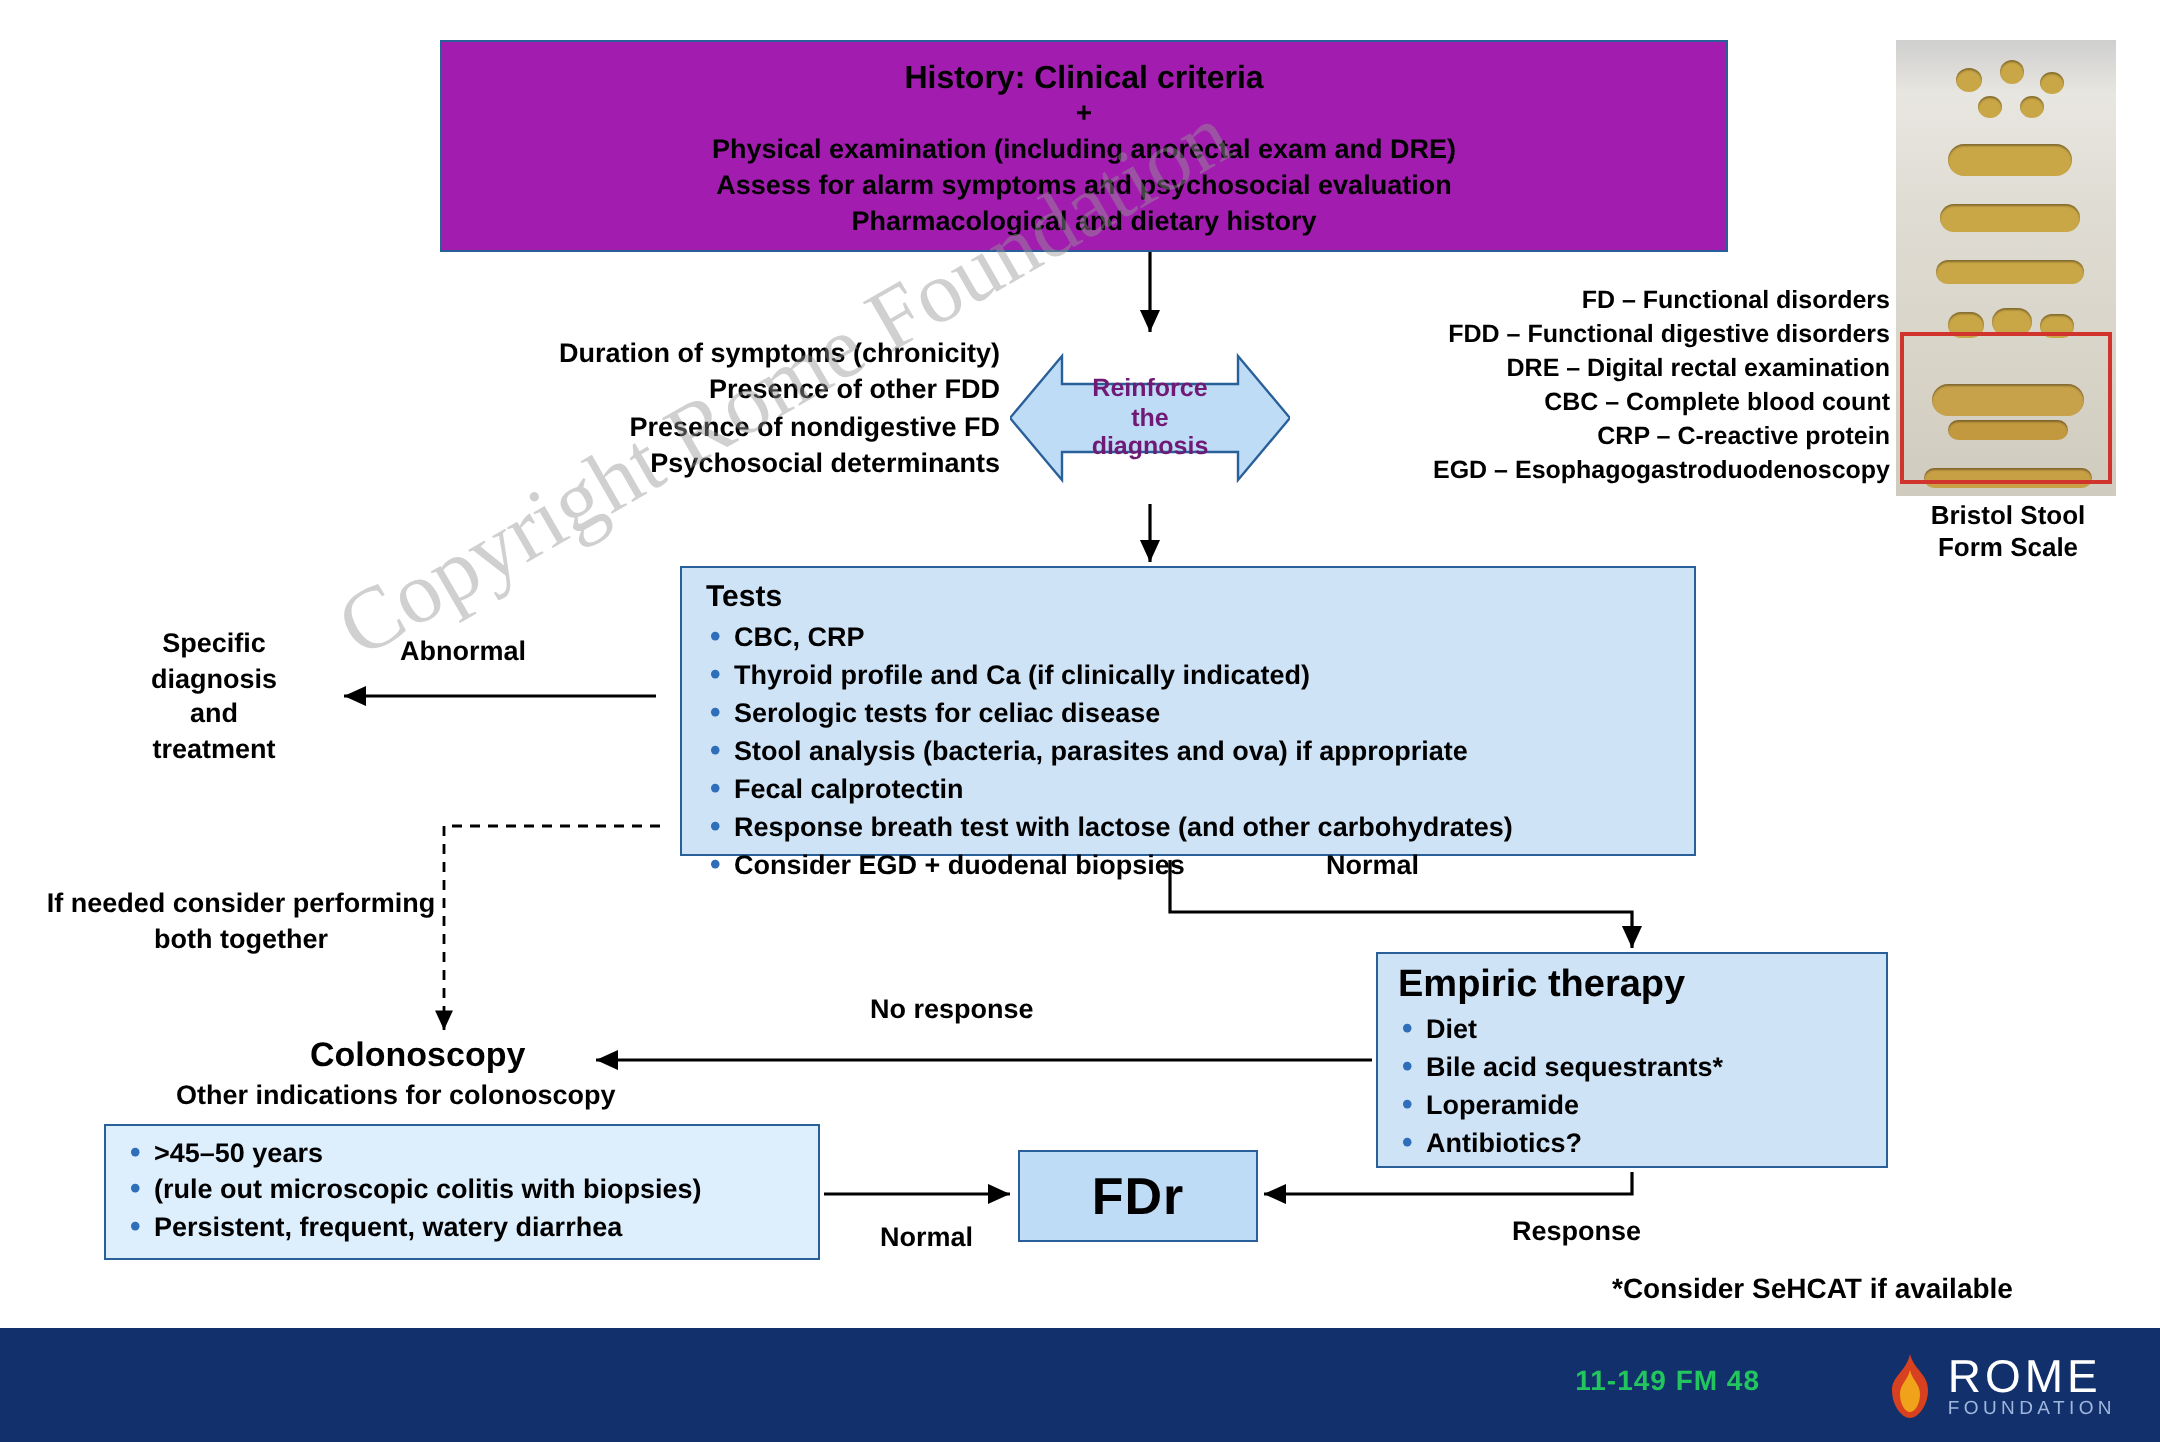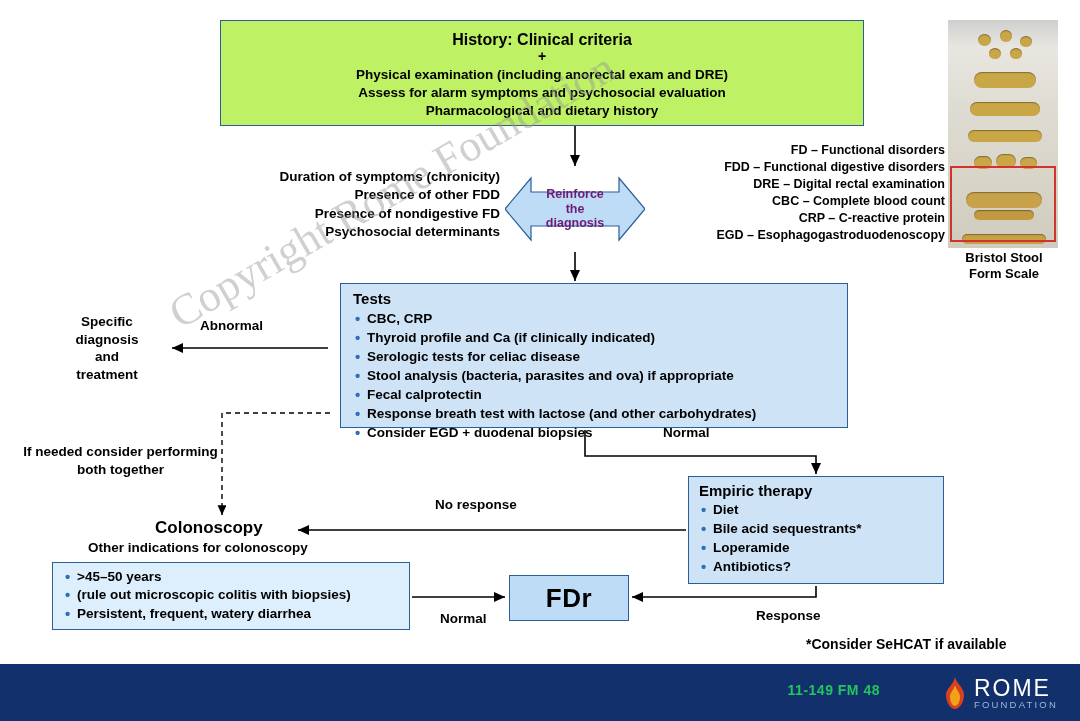--- a/index.html
+++ b/index.html
@@ -21,21 +21,21 @@
   .box {
     border: 1px solid #2a6099;
     background: #cfe3f7;
     box-sizing: border-box;
   }
   .box.light { background: #ddeefc; }
 
   
   #history-box {
     left: 220px; top: 20px; width: 644px; height: 106px;
-    background: #bef264;
+    background: #a21caf;
     text-align: center;
     padding-top: 10px;
   }
   #history-box .t1 { font-weight: bold; font-size: 16px; }
   #history-box .plus { font-weight: bold; font-size: 14px; line-height: 1.1; }
   #history-box .lines {
     font-weight: bold; font-size: 13.5px; line-height: 1.32;
     margin-top: 2px;
   }
 
@@ -122,21 +122,21 @@
     padding: 5px 8px 5px 10px;
     background: #ddeefc;
   }
   #age-box ul.bul li { font-size: 13.5px; line-height: 1.36; }
 
   
   #empiric-box {
     left: 688px; top: 476px; width: 256px; height: 108px;
     padding: 5px 8px 5px 10px;
   }
-  #empiric-box .hdr { font-weight: bold; font-size: 15px; margin-bottom: 1px; }
+  #empiric-box .hdr { font-weight: bold; font-size: 19px; margin-bottom: 1px; }
 
   
   #fdr-box {
     left: 509px; top: 575px; width: 118px; height: 44px;
     background: #bfdcf7; border: 1px solid #2a6099;
     display: flex; align-items: center; justify-content: center;
     font-weight: bold; font-size: 26px; letter-spacing: .5px;
   }
 
   #sehcat {

